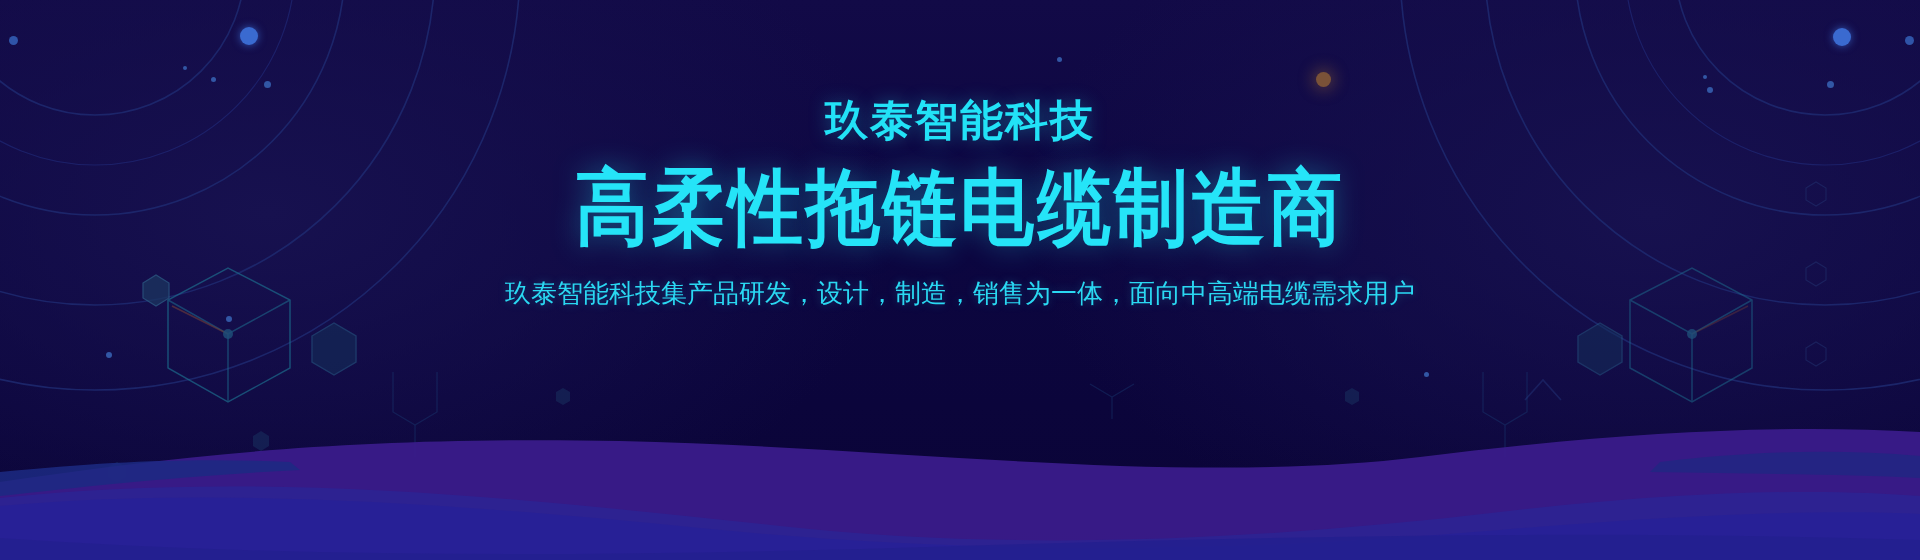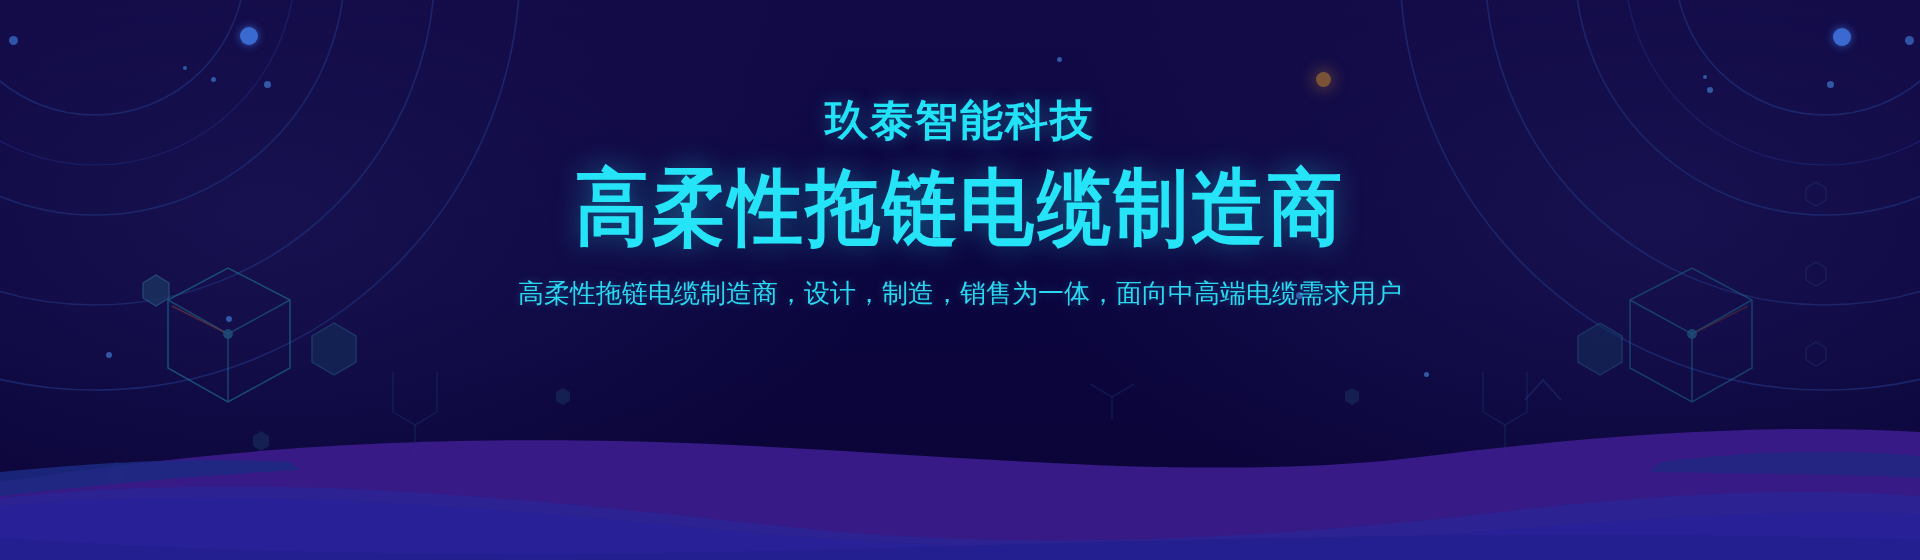--- a/index.html
+++ b/index.html
@@ -199,16 +199,16 @@
     <span class="dot warm" style="left:1316px; top:72px; width:15px; height:15px;"></span>
     <span class="dot tiny" style="left:106px; top:352px; width:6px; height:6px;"></span>
     <span class="dot tiny" style="left:1296px; top:292px; width:7px; height:7px;"></span>
     <span class="dot tiny" style="left:1424px; top:372px; width:5px; height:5px;"></span>
     <span class="dot tiny" style="left:226px; top:316px; width:6px; height:6px;"></span>
   </div>
 
   <div class="content">
     <div class="eyebrow">玖泰智能科技</div>
     <div class="headline">高柔性拖链电缆制造商</div>
-    <div class="tagline">高柔性拖链电缆制造商，设计，制造，销售为一体，面向中高端电缆需求用户</div>
+    <div class="tagline">玖泰智能科技集产品研发，设计，制造，销售为一体，面向中高端电缆需求用户</div>
   </div>
 
 </div>
 
 </body></html>

